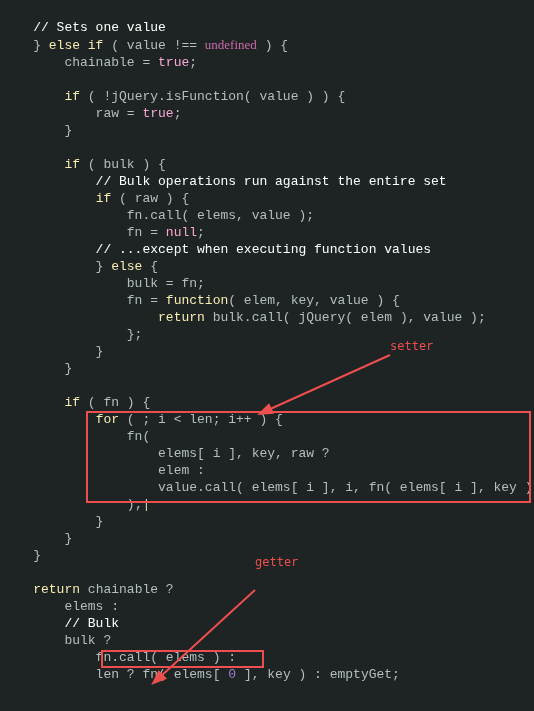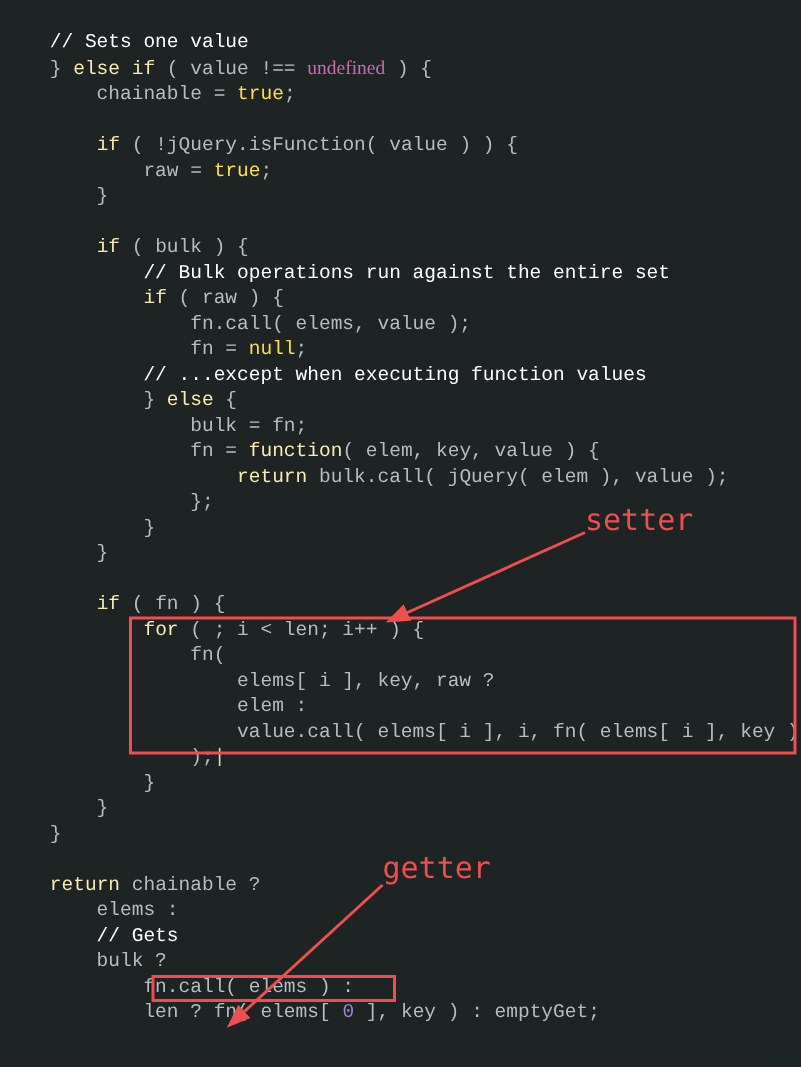--- a/index.html
+++ b/index.html
@@ -14,36 +14,36 @@
     font-family: Consolas, "Courier New", monospace;
     font-size: 13px;
     line-height: 17px;
     color: #b5bebe;
     white-space: pre;
     position: relative;
     padding: 2px 0 0 2px;
   }
   .cm { color: #ffffff; } 
   .kw { color: #f8ecb2; } 
-  .bool { color: #fde047; } 
+  .bool { color: #f9a8d4; } 
   .undef { color: #cc6baa; font-family: Liberation Serif, serif; } 
   .num { color: #a27dd6; } 
   .cursor { color: #dcdac0; }
   .annotation-box {
     position: absolute;
     border: 2px solid #ed4e4e;
     box-sizing: border-box;
     background: transparent;
     pointer-events: none;
   }
   .annotation-label {
     position: absolute;
     color: #ed4e4e;
     font-family: Consolas, monospace;
-    font-size: 20px;
+    font-size: 12px;
     pointer-events: none;
   }
   svg.arrow {
     position: absolute;
     pointer-events: none;
     overflow: visible;
   }
 </style>
 </head>
 <body>
@@ -77,39 +77,39 @@
 <span>                    elems[ i ], key, raw ?</span>
 <span>                    elem :</span>
 <span>                    value.call( elems[ i ], i, fn( elems[ i ], key ) )</span>
 <span>                );</span><span class="cursor">|</span>
 <span>            }</span>
 <span>        }</span>
 <span>    }</span>
 <span></span>
 <span>    </span><span class="kw">return</span><span> chainable ?</span>
 <span>        elems :</span>
-<span class="cm">        // Gets</span>
+<span class="cm">        // Bulk</span>
 <span>        bulk ?</span>
 <span>            fn.call( elems ) :</span>
 <span>            len ? </span><span>fn( elems[ </span><span class="num">0</span><span> ], key )</span><span> : emptyGet;</span>
 
   
   <div class="annotation-label" style="left:390px; top:338px;">setter</div>
   <svg class="arrow" style="left:260px; top:350px; width:140px; height:70px;">
     <defs>
       <marker id="ah1" markerWidth="10" markerHeight="10" refX="2" refY="3" orient="auto">
         <path d="M0,0 L0,6 L8,3 z" fill="#ed4e4e"></path>
       </marker>
     </defs>
     <line x1="130" y1="5" x2="8" y2="60" stroke="#ed4e4e" stroke-width="2" marker-end="url(#ah1)"></line>
   </svg>
   <div class="annotation-box" style="left:86px; top:411px; width:445px; height:92px;"></div>
 
   
-  <div class="annotation-label" style="left:255px; top:570px;">getter</div>
+  <div class="annotation-label" style="left:255px; top:554px;">getter</div>
   <svg class="arrow" style="left:150px; top:585px; width:120px; height:100px;">
     <defs>
       <marker id="ah2" markerWidth="10" markerHeight="10" refX="2" refY="3" orient="auto">
         <path d="M0,0 L0,6 L8,3 z" fill="#ed4e4e"></path>
       </marker>
     </defs>
     <line x1="105" y1="5" x2="10" y2="92" stroke="#ed4e4e" stroke-width="2" marker-end="url(#ah2)"></line>
   </svg>
   <div class="annotation-box" style="left:101px; top:650px; width:163px; height:18px;"></div>
 </div>

